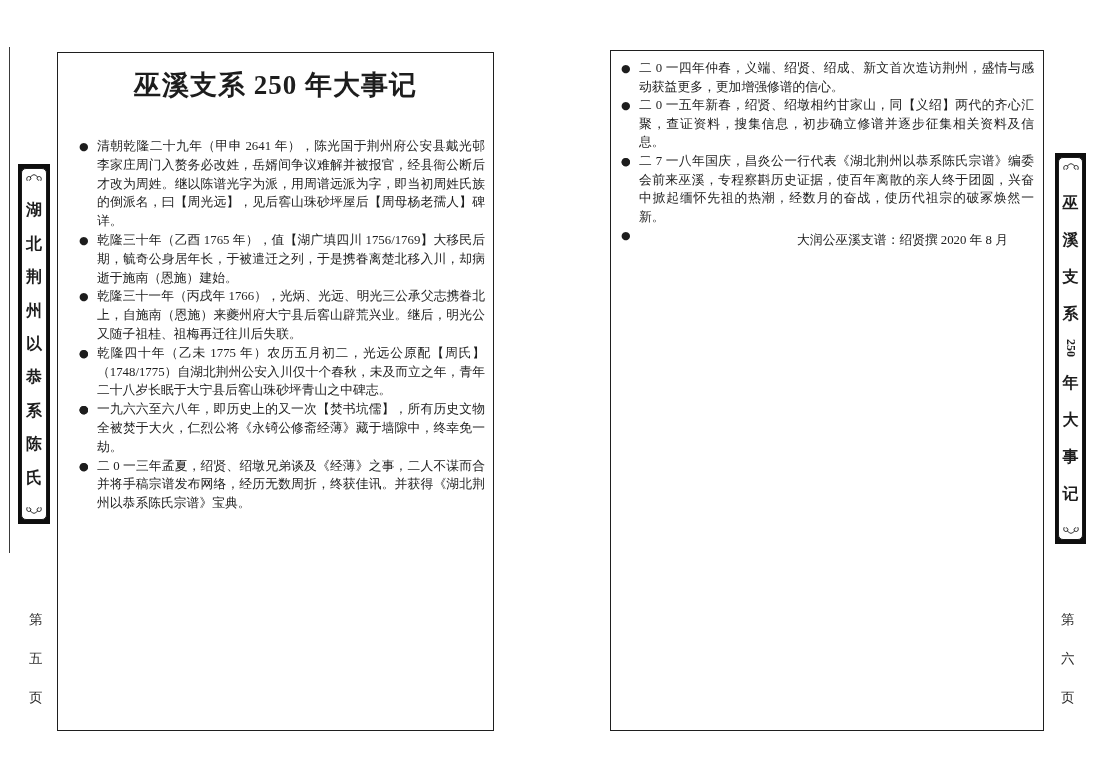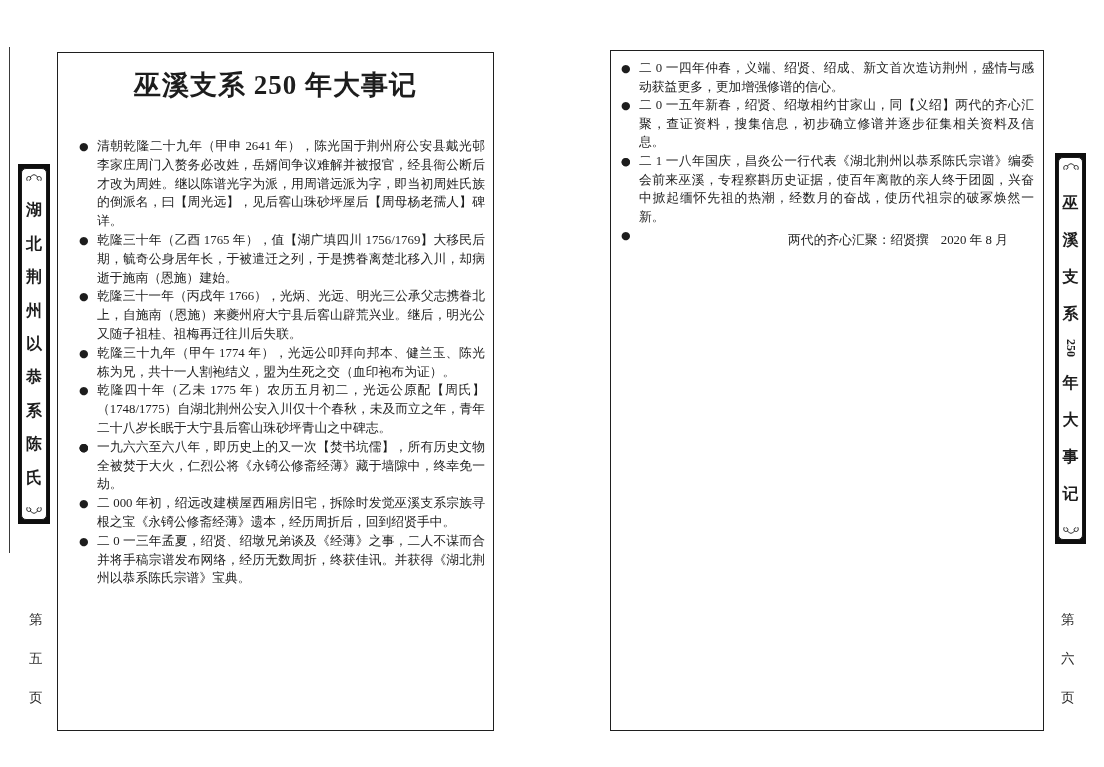--- a/index.html
+++ b/index.html
@@ -26,21 +26,21 @@
   #page-left  .events { left:21px; right:8px; top:84px; }
   #page-right .events { left:10px; right:9px; top:8px;  line-height:18.6px; }
 
   .event { position:relative; padding-left:18px; }
   .event .bullet {
     position:absolute; left:0; top:1px;
     font-size:11px; font-family:"DejaVu Sans",sans-serif;
   }
 
   .signature { text-align:right; padding-right:26px; margin-top:5px; }
-  .signature .date { margin-left:12px; }
+  .signature .date { margin-left:3px; }
 
   .spine-label { position:absolute; background:#0e0e0e; padding:4px 3px; display:flex; box-sizing:border-box; }
   #spine-left  { left:18px;   top:164px; width:32px; height:360px; }
   #spine-right { left:1055px; top:153px; width:31px; height:391px; }
   .spine-inner {
     background:#ffffff; border:1px solid #1a1a1a; border-radius:5px;
     flex:1; display:flex; flex-direction:column; align-items:center;
     justify-content:space-between; padding:3px 0; min-width:0;
   }
   .spine-char { font-size:16px; font-weight:600; line-height:1; white-space:nowrap; }
@@ -58,39 +58,39 @@
 <body>
 
 <div class="binding-line"></div>
 
 <div class="page" id="page-left">
   <div class="title">巫溪支系 250 年大事记</div>
   <div class="events">
     <div class="event"><span class="bullet">●</span><span>清朝乾隆二十九年（甲申 2641 年），陈光国于荆州府公安县戴光邨李家庄周门入赘务必改姓，岳婿间争议难解并被报官，经县衙公断后才改为周姓。继以陈谱光字为派，用周谱远派为字，即当初周姓氏族的倒派名，曰【周光远】，见后窖山珠砂坪屋后【周母杨老孺人】碑详。</span></div>
     <div class="event"><span class="bullet">●</span><span>乾隆三十年（乙酉 1765 年），值【湖广填四川 1756/1769】大移民后期，毓奇公身居年长，于被遣迁之列，于是携眷离楚北移入川，却病逝于施南（恩施）建始。</span></div>
     <div class="event"><span class="bullet">●</span><span>乾隆三十一年（丙戌年 1766），光炳、光远、明光三公承父志携眷北上，自施南（恩施）来夔州府大宁县后窖山辟荒兴业。继后，明光公又随子祖桂、祖梅再迁往川后失联。</span></div>
-    <div class="event"><span class="bullet">●</span><span>乾隆三十九年（甲午 1774 年），光远公叩拜向邦本、健兰玉、陈光栋为兄，共十一人割袍结义，盟为生死之交（血印袍布为证）。</span></div>
+    <div class="event"><span class="bullet">●</span></div>
     <div class="event"><span class="bullet">●</span><span>乾隆四十年（乙未 1775 年）农历五月初二，光远公原配【周氏】（1748/1775）自湖北荆州公安入川仅十个春秋，未及而立之年，青年二十八岁长眠于大宁县后窖山珠砂坪青山之中碑志。</span></div>
     <div class="event"><span class="bullet">●</span></div>
     <div class="event"><span class="bullet">●</span></div>
     <div class="event"><span class="bullet">●</span><span>一九六六至六八年，即历史上的又一次【焚书坑儒】，所有历史文物全被焚于大火，仁烈公将《永锜公修斋经薄》藏于墙隙中，终幸免一劫。</span></div>
-    <div class="event"><span class="bullet">●</span><span>二 000 年初，绍远改建横屋西厢房旧宅，拆除时发觉巫溪支系宗族寻根之宝《永锜公修斋经薄》遗本，经历周折后，回到绍贤手中。</span></div>
+    <div class="event"><span class="bullet">●</span></div>
     <div class="event"><span class="bullet">●</span><span>二 0 一三年孟夏，绍贤、绍墩兄弟谈及《经薄》之事，二人不谋而合并将手稿宗谱发布网络，经历无数周折，终获佳讯。并获得《湖北荆州以恭系陈氏宗谱》宝典。</span></div>
   </div>
 </div>
 
 <div class="page" id="page-right">
   <div class="events">
     <div class="event"><span class="bullet">●</span><span>二 0 一四年仲春，义端、绍贤、绍成、新文首次造访荆州，盛情与感动获益更多，更加增强修谱的信心。</span></div>
     <div class="event"><span class="bullet">●</span><span>二 0 一五年新春，绍贤、绍墩相约甘家山，同【义绍】两代的齐心汇聚，查证资料，搜集信息，初步确立修谱并逐步征集相关资料及信息。</span></div>
     <div class="event"><span class="bullet">●</span></div>
-    <div class="event"><span class="bullet">●</span><span>二 1 一八年国庆，昌炎公一行代表《湖北荆州以恭系陈氏宗谱》编委会前来巫溪，专程察斟历史证据，使百年离散的亲人终于团圆，兴奋中掀起缅怀先祖的热潮，经数月的奋战，使历代祖宗的破冢焕然一新。</span></div>
+    <div class="event"><span class="bullet">●</span><span>二 7 一八年国庆，昌炎公一行代表《湖北荆州以恭系陈氏宗谱》编委会前来巫溪，专程察斟历史证据，使百年离散的亲人终于团圆，兴奋中掀起缅怀先祖的热潮，经数月的奋战，使历代祖宗的破冢焕然一新。</span></div>
     <div class="event"><span class="bullet">●</span></div>
     <div class="signature">
-      <span>两代的齐心汇聚：绍贤撰</span><span class="date">2020 年 8 月</span>
+      <span>大润公巫溪支谱：绍贤撰</span><span class="date">2020 年 8 月</span>
     </div>
   </div>
 </div>
 
 <div class="spine-label" id="spine-left">
   <div class="spine-inner">
     <svg class="spine-ornament" viewBox="0 0 24 14">
         <path d="M3 10 C1 6 4 3 7 5 C9 7 7 10 5 9 M21 10 C23 6 20 3 17 5 C15 7 17 10 19 9 M7 5 C12 1 12 1 17 5" fill="none" stroke="#111" stroke-width="1.3"></path>
       </svg>
     <span class="spine-char">湖</span>

